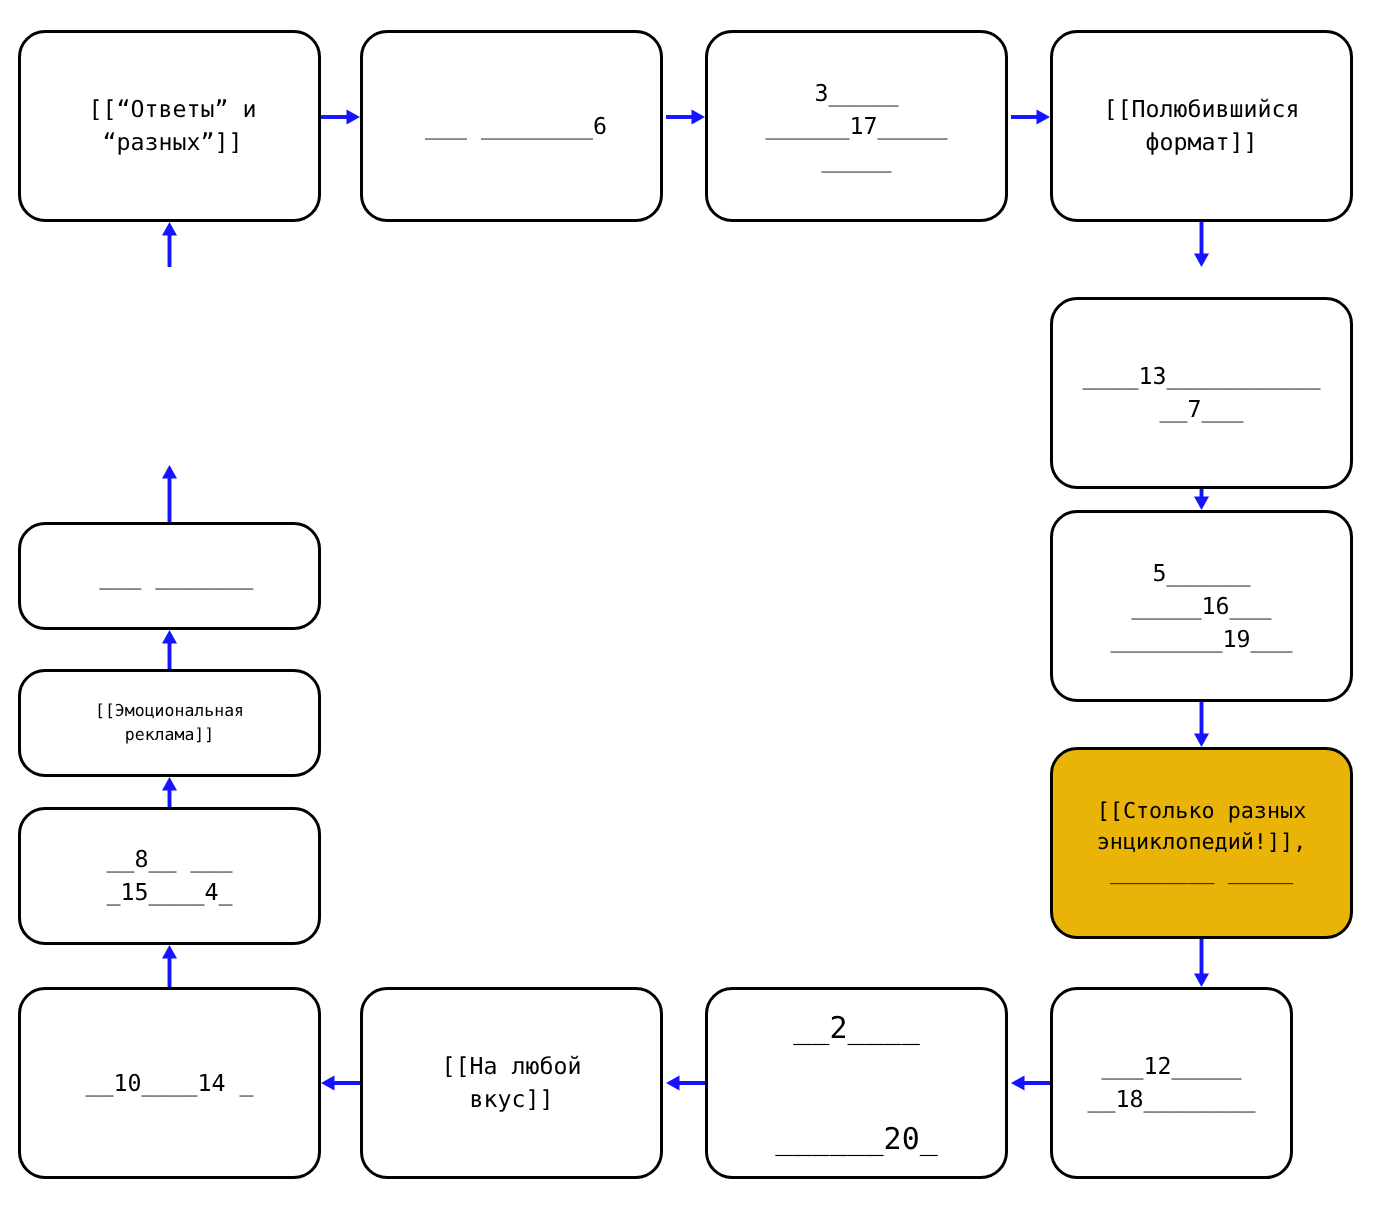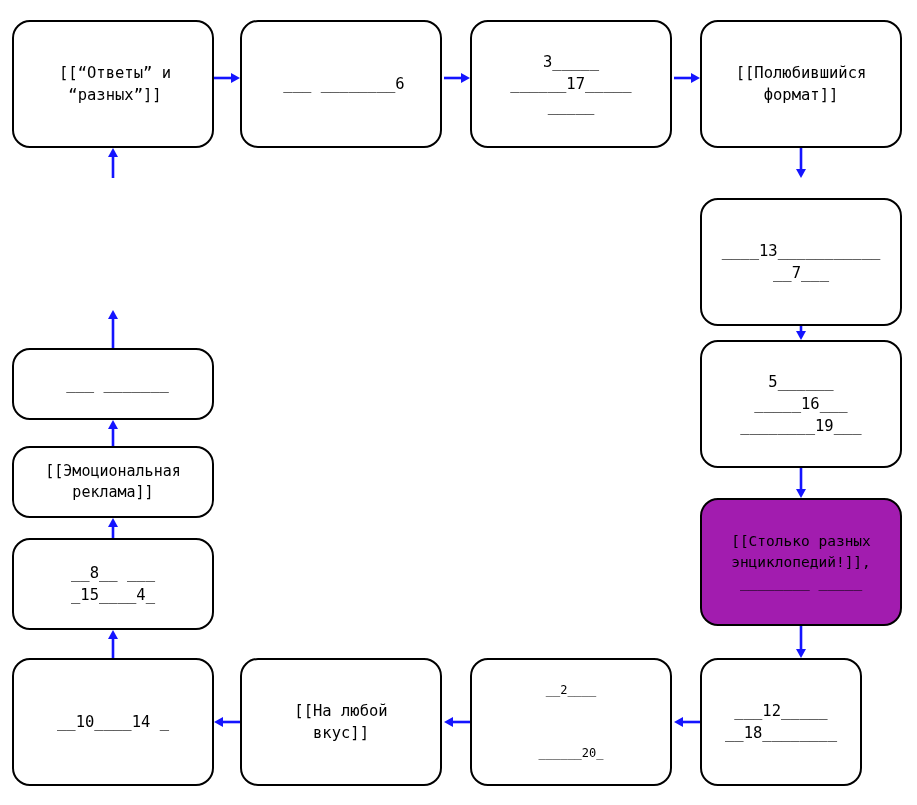--- a/index.html
+++ b/index.html
@@ -51,27 +51,27 @@
 </head>
 <body>
 
 <div id="canvas">
     <div class="node" style="left: 12px; top: 20px; width: 202px; height: 128px; font-size: 15.5px; border-color: rgb(0, 0, 0); background: rgb(255, 255, 255); padding-left: 12px;"><span class="line">[[“Ответы” и</span><span class="line">“разных”]]</span></div>
     <div class="node" style="left: 240px; top: 20px; width: 202px; height: 128px; font-size: 15.5px; border-color: rgb(0, 0, 0); background: rgb(255, 255, 255); padding-left: 14px;"><span class="line">___ ________6</span></div>
     <div class="node" style="left: 470px; top: 20px; width: 202px; height: 128px; font-size: 15.5px; border-color: rgb(0, 0, 0); background: rgb(255, 255, 255);"><span class="line">3_____</span><span class="line">______17_____</span><span class="line">_____</span></div>
     <div class="node" style="left: 700px; top: 20px; width: 202px; height: 128px; font-size: 15.5px; border-color: rgb(0, 0, 0); background: rgb(255, 255, 255);"><span class="line">[[Полюбившийся</span><span class="line">формат]]</span></div>
     <div class="node" style="left: 700px; top: 178px; width: 202px; height: 128px; font-size: 15.5px; border-color: rgb(0, 0, 0); background: rgb(255, 255, 255); margin-top: 20px;"><span class="line">____13___________</span><span class="line">__7___</span></div>
     <div class="node" style="left: 700px; top: 340px; width: 202px; height: 128px; font-size: 15.5px; border-color: rgb(0, 0, 0); background: rgb(255, 255, 255);"><span class="line">5______</span><span class="line">_____16___</span><span class="line">________19___</span></div>
-    <div class="node" style="left: 700px; top: 498px; width: 202px; height: 128px; font-size: 14.5px; border-color: rgb(0, 0, 0); background: #a21caf;"><span class="line">[[Столько разных</span><span class="line">энциклопедий!]],</span><span class="line">________ _____</span></div>
+    <div class="node" style="left: 700px; top: 498px; width: 202px; height: 128px; font-size: 14.5px; border-color: rgb(0, 0, 0); background: #eab308;"><span class="line">[[Столько разных</span><span class="line">энциклопедий!]],</span><span class="line">________ _____</span></div>
     <div class="node" style="left: 700px; top: 658px; width: 162px; height: 128px; font-size: 15.5px; border-color: rgb(0, 0, 0); background: rgb(255, 255, 255);"><span class="line">___12_____</span><span class="line">__18________</span></div>
-    <div class="node" style="left: 470px; top: 658px; width: 202px; height: 128px; font-size: 12px; border-color: rgb(0, 0, 0); background: rgb(255, 255, 255); gap: 46px;"><span class="line">__2____</span><span class="line">______20_</span></div>
+    <div class="node" style="left: 470px; top: 658px; width: 202px; height: 128px; font-size: 20px; border-color: rgb(0, 0, 0); background: rgb(255, 255, 255); gap: 46px;"><span class="line">__2____</span><span class="line">______20_</span></div>
     <div class="node" style="left: 240px; top: 658px; width: 202px; height: 128px; font-size: 15.5px; border-color: rgb(0, 0, 0); background: rgb(255, 255, 255);"><span class="line">[[На любой</span><span class="line">вкус]]</span></div>
     <div class="node" style="left: 12px; top: 658px; width: 202px; height: 128px; font-size: 15.5px; border-color: rgb(0, 0, 0); background: rgb(255, 255, 255);"><span class="line">__10____14 _</span></div>
     <div class="node" style="left: 12px; top: 538px; width: 202px; height: 92px; font-size: 15.5px; border-color: rgb(0, 0, 0); background: rgb(255, 255, 255);"><span class="line">__8__ ___</span><span class="line">_15____4_</span></div>
-    <div class="node" style="left: 12px; top: 446px; width: 202px; height: 72px; font-size: 15px; border-color: rgb(0, 0, 0); background: rgb(255, 255, 255);"><span class="line">[[Эмоциональная</span><span class="line">реклама]]</span></div>
+    <div class="node" style="left: 12px; top: 446px; width: 202px; height: 72px; font-size: 11px; border-color: rgb(0, 0, 0); background: rgb(255, 255, 255);"><span class="line">[[Эмоциональная</span><span class="line">реклама]]</span></div>
     <div class="node" style="left: 12px; top: 348px; width: 202px; height: 72px; font-size: 15.5px; border-color: rgb(0, 0, 0); background: rgb(255, 255, 255); padding-left: 17px;"><span class="line">___ _______</span></div>
     <div class="arrow" style="left: 214px; top: 70px; width: 26px; height: 16px;">
       <svg width="26" height="16" viewBox="0 0 26 16">
         <line stroke="#1414ff" stroke-width="2.6" x1="0" y1="8" x2="18" y2="8"></line>
         <polygon fill="#1414ff" points="26,8 17,3 17,13"></polygon>
       </svg>
     </div>
     <div class="arrow" style="left: 444px; top: 70px; width: 26px; height: 16px;">
       <svg width="26" height="16" viewBox="0 0 26 16">
         <line stroke="#1414ff" stroke-width="2.6" x1="0" y1="8" x2="18" y2="8"></line>

